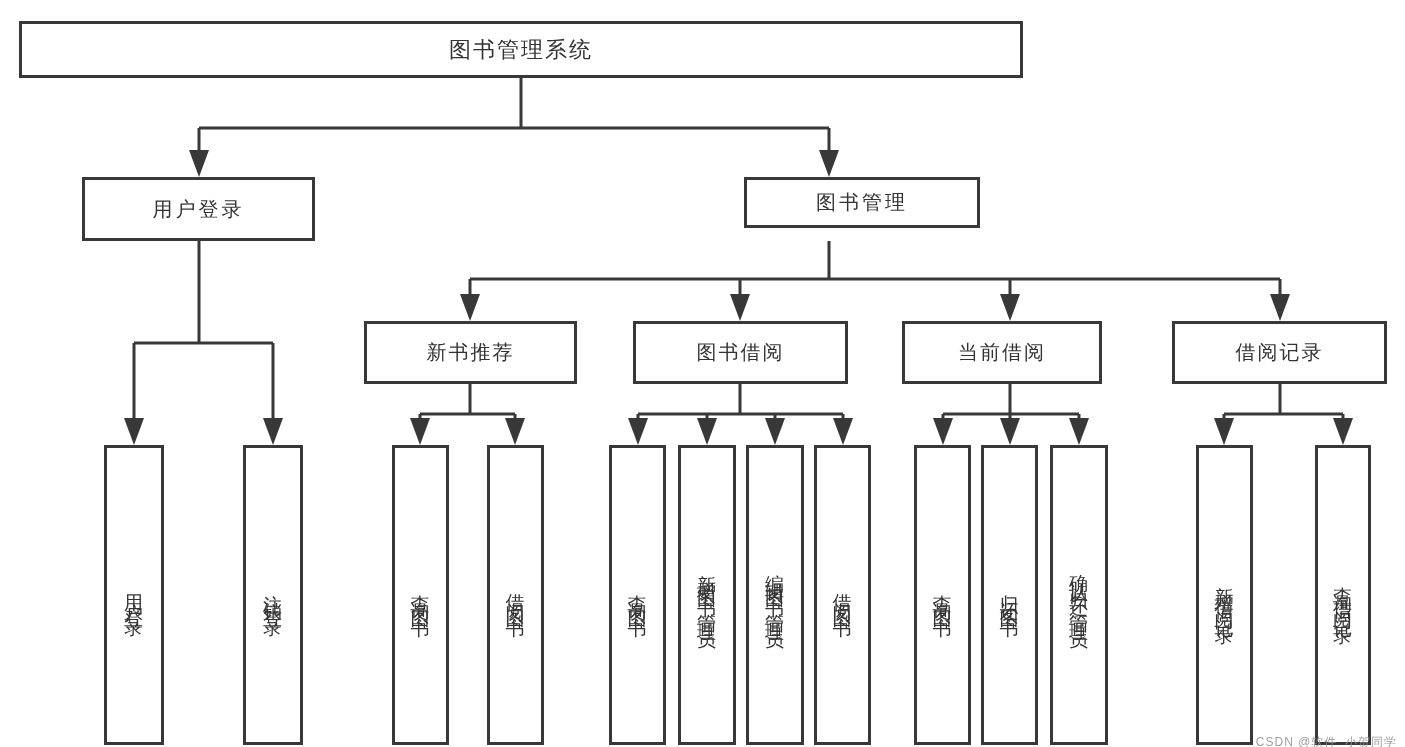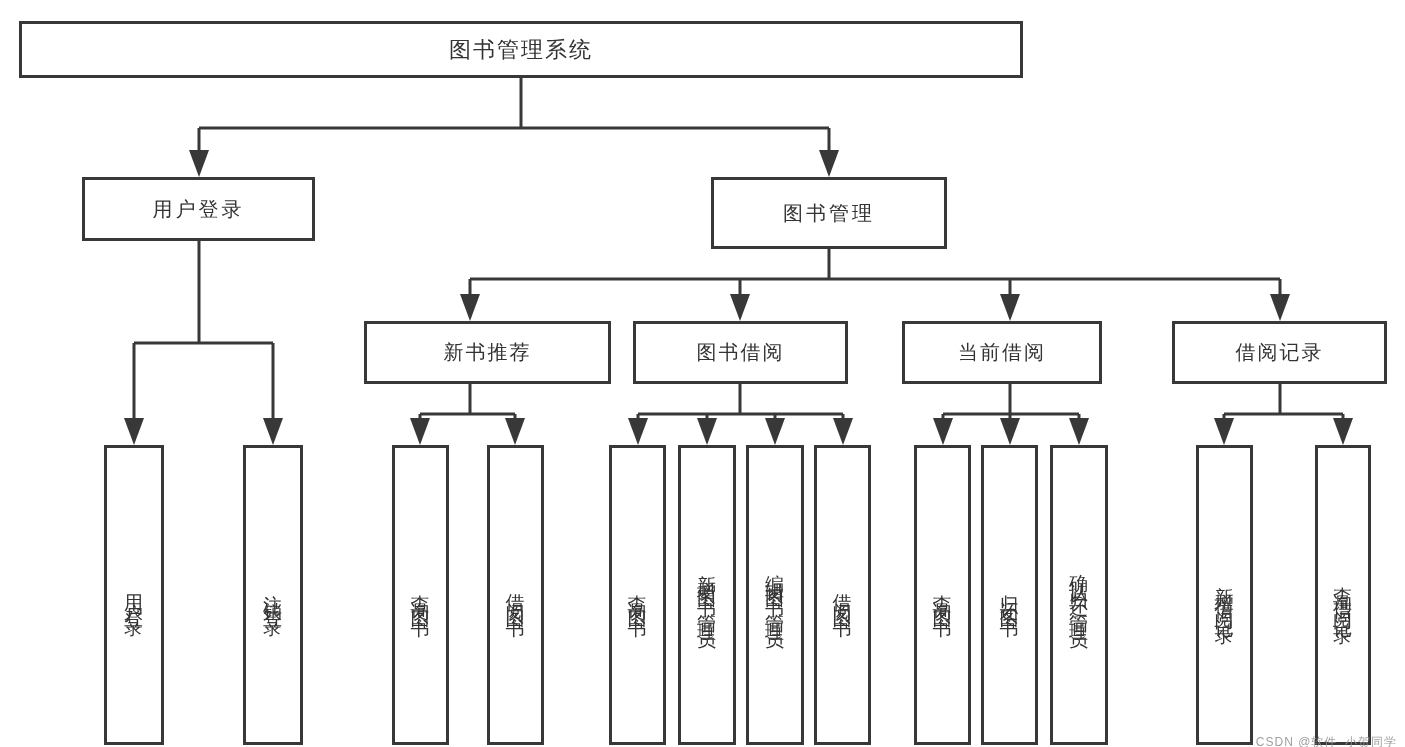--- a/index.html
+++ b/index.html
@@ -88,25 +88,25 @@
     <polygon points="1333,410 1353,410 1343,437"></polygon>
   </svg>
 
   <div class="node lvl1" style="left:19px;top:13px;width:1004px;height:57px;">
     <span>图书管理系统</span>
   </div>
 
   <div class="node lvl2" style="left:82px;top:169px;width:233px;height:64px;">
     <span>用户登录</span>
   </div>
-  <div class="node lvl2" style="left:711px;top:169px;width:236px;height:72px;">
+  <div class="node lvl2" style="left:744px;top:169px;width:236px;height:51px;">
     <span>图书管理</span>
   </div>
 
-  <div class="node lvl3" style="left:364px;top:313px;width:247px;height:63px;">
+  <div class="node lvl3" style="left:364px;top:313px;width:213px;height:63px;">
     <span>新书推荐</span>
   </div>
   <div class="node lvl3" style="left:633px;top:313px;width:215px;height:63px;align-items:center;">
     <span>图书借阅</span>
   </div>
   <div class="node lvl3" style="left:902px;top:313px;width:200px;height:63px;">
     <span>当前借阅</span>
   </div>
   <div class="node lvl3" style="left:1172px;top:313px;width:215px;height:63px;">
     <span>借阅记录</span>

